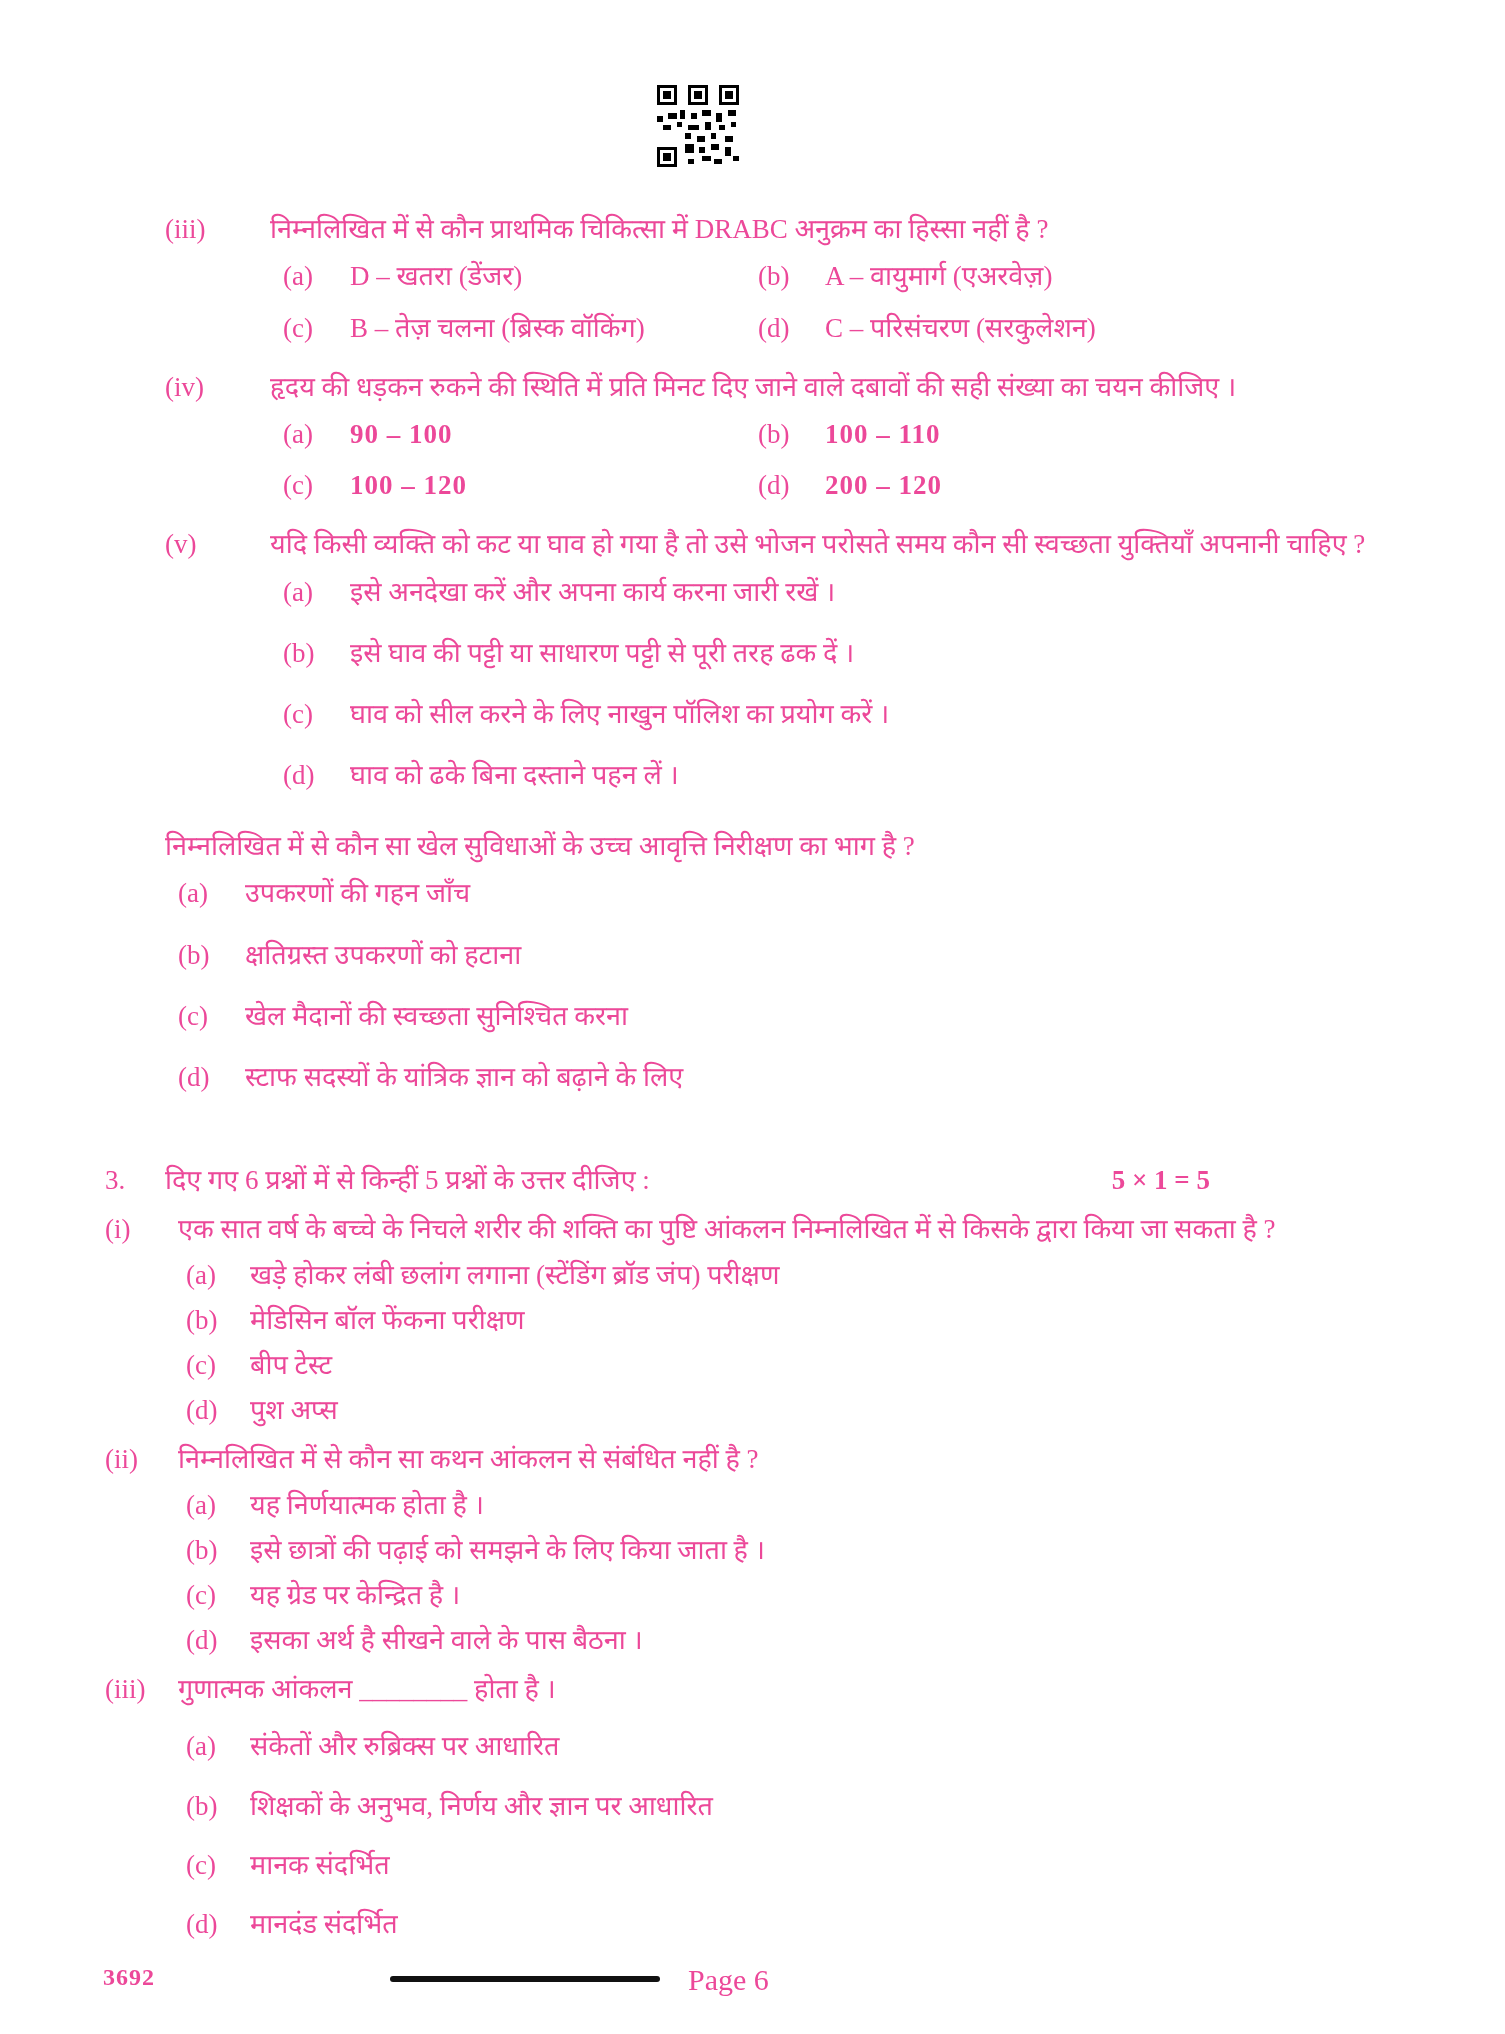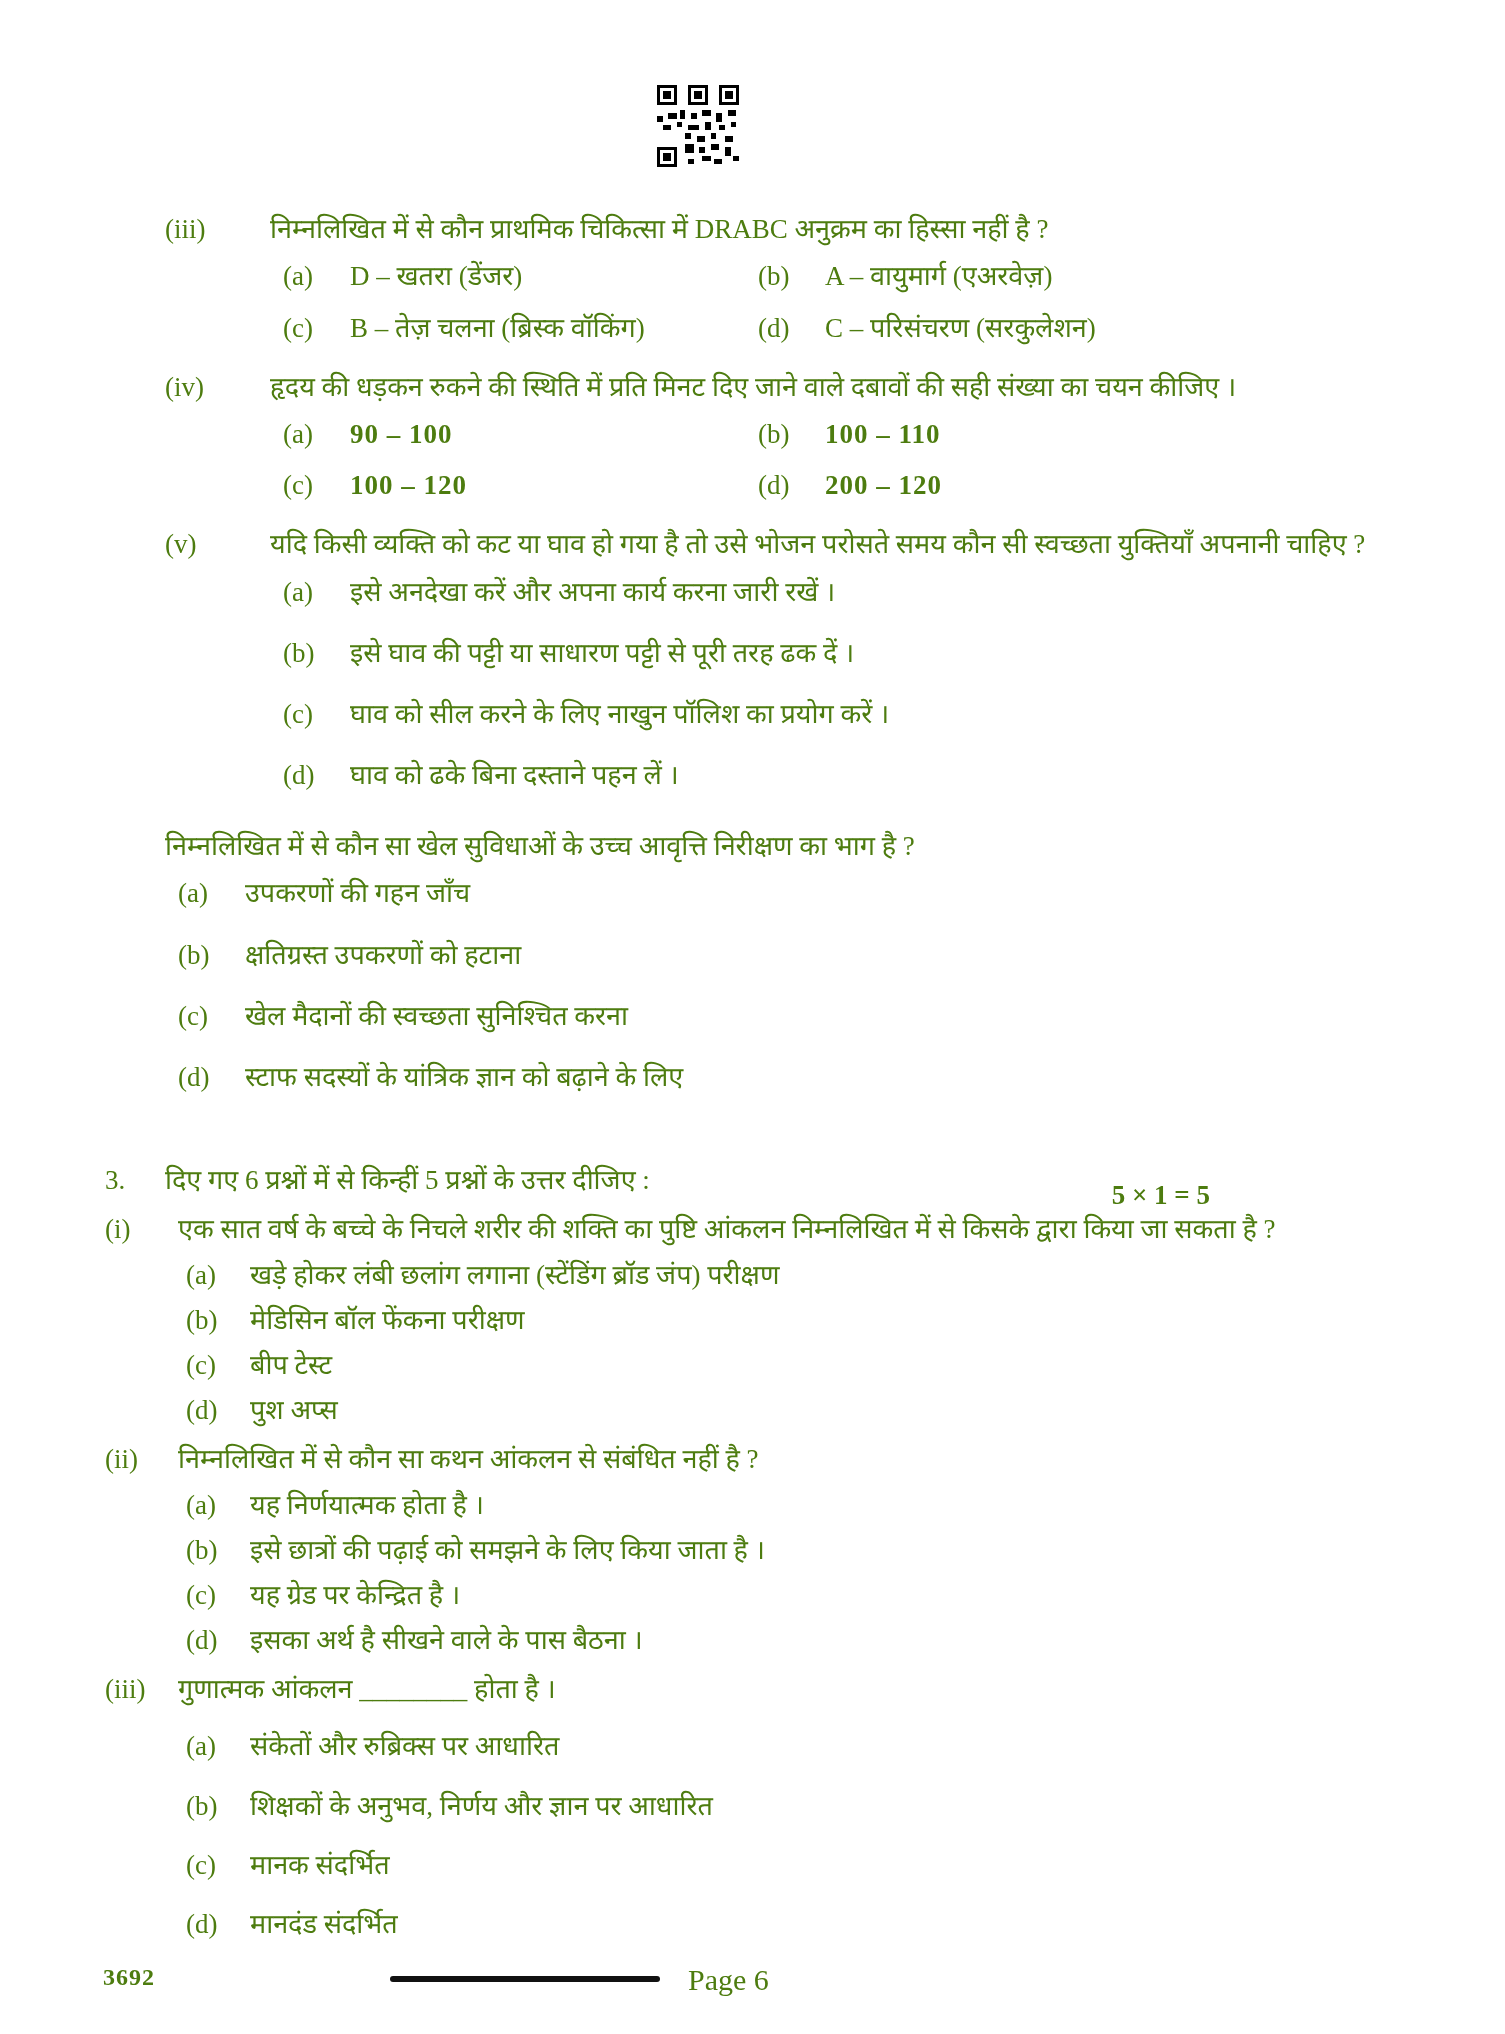--- a/index.html
+++ b/index.html
@@ -3,21 +3,21 @@
 <meta charset="utf-8">
 <style>
   html,body{margin:0;padding:0;background:#e8e8e8;}
   .page{
     position:relative;
     width:1505px;
     height:2034px;
     margin:0 auto;
     background:#ffffff;
     font-family:"Liberation Serif","DejaVu Serif",serif;
-    color:#4d7c0f;
+    color:#ec4899;
     font-size:27px;
     line-height:1.6;
     overflow:hidden;
   }
   .content{padding:85px 110px 0 0;}
   .qr-wrap{width:100%;text-align:center;margin-bottom:28px;}
   .qr-wrap svg{display:inline-block;}
   
   .sec2{padding-left:165px;}
   .q{display:flex;margin-bottom:10px;}
@@ -27,21 +27,21 @@
   .opts.twocol{display:grid;grid-template-columns:475px 1fr;row-gap:2px;}
   .opt{display:flex;margin-bottom:6px;}
   .opt.loose{margin-bottom:18px;}
   .opt-label{flex:0 0 67px;}
   .opt-text{flex:1 1 auto;}
   .num-opt .opt-text{font-weight:bold;letter-spacing:1px;}
   
   .q3{padding-left:105px;margin-top:42px;}
   .q3-head{display:flex;position:relative;margin-bottom:6px;}
   .q3-num{flex:0 0 60px;}
-  .q3-marks{position:absolute;right:185px;top:15px;font-weight:bold;white-space:nowrap;}
+  .q3-marks{position:absolute;right:185px;top:0;font-weight:bold;white-space:nowrap;}
   .q3 .q-num{flex:0 0 73px;}
   .q3 .q{margin-bottom:4px;}
   .q3 .opts{padding-left:8px;margin-top:2px;}
   .q3 .opt-label{flex:0 0 64px;}
   .q3 .opt{margin-bottom:2px;}
   .q3 .opt.loose{margin-bottom:16px;}
   
   .footer{position:absolute;left:0;top:1952px;width:100%;height:60px;}
   .footer-code{position:absolute;left:103px;top:6px;font-weight:bold;font-size:24px;letter-spacing:1px;}
   .footer-rule{position:absolute;left:390px;top:24px;width:270px;height:6px;background:#111;border-radius:3px;}

